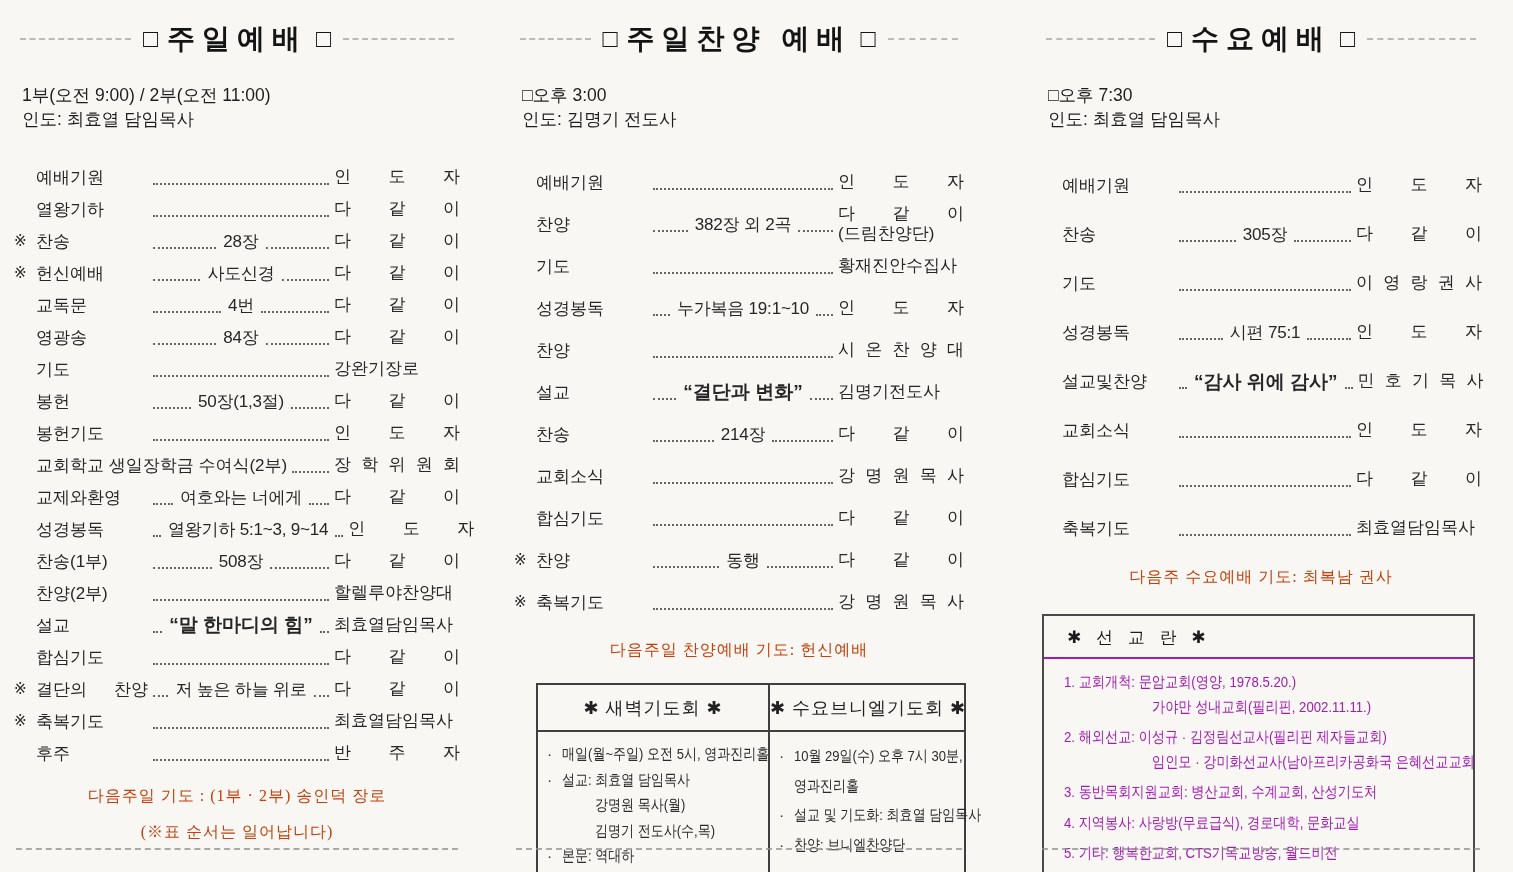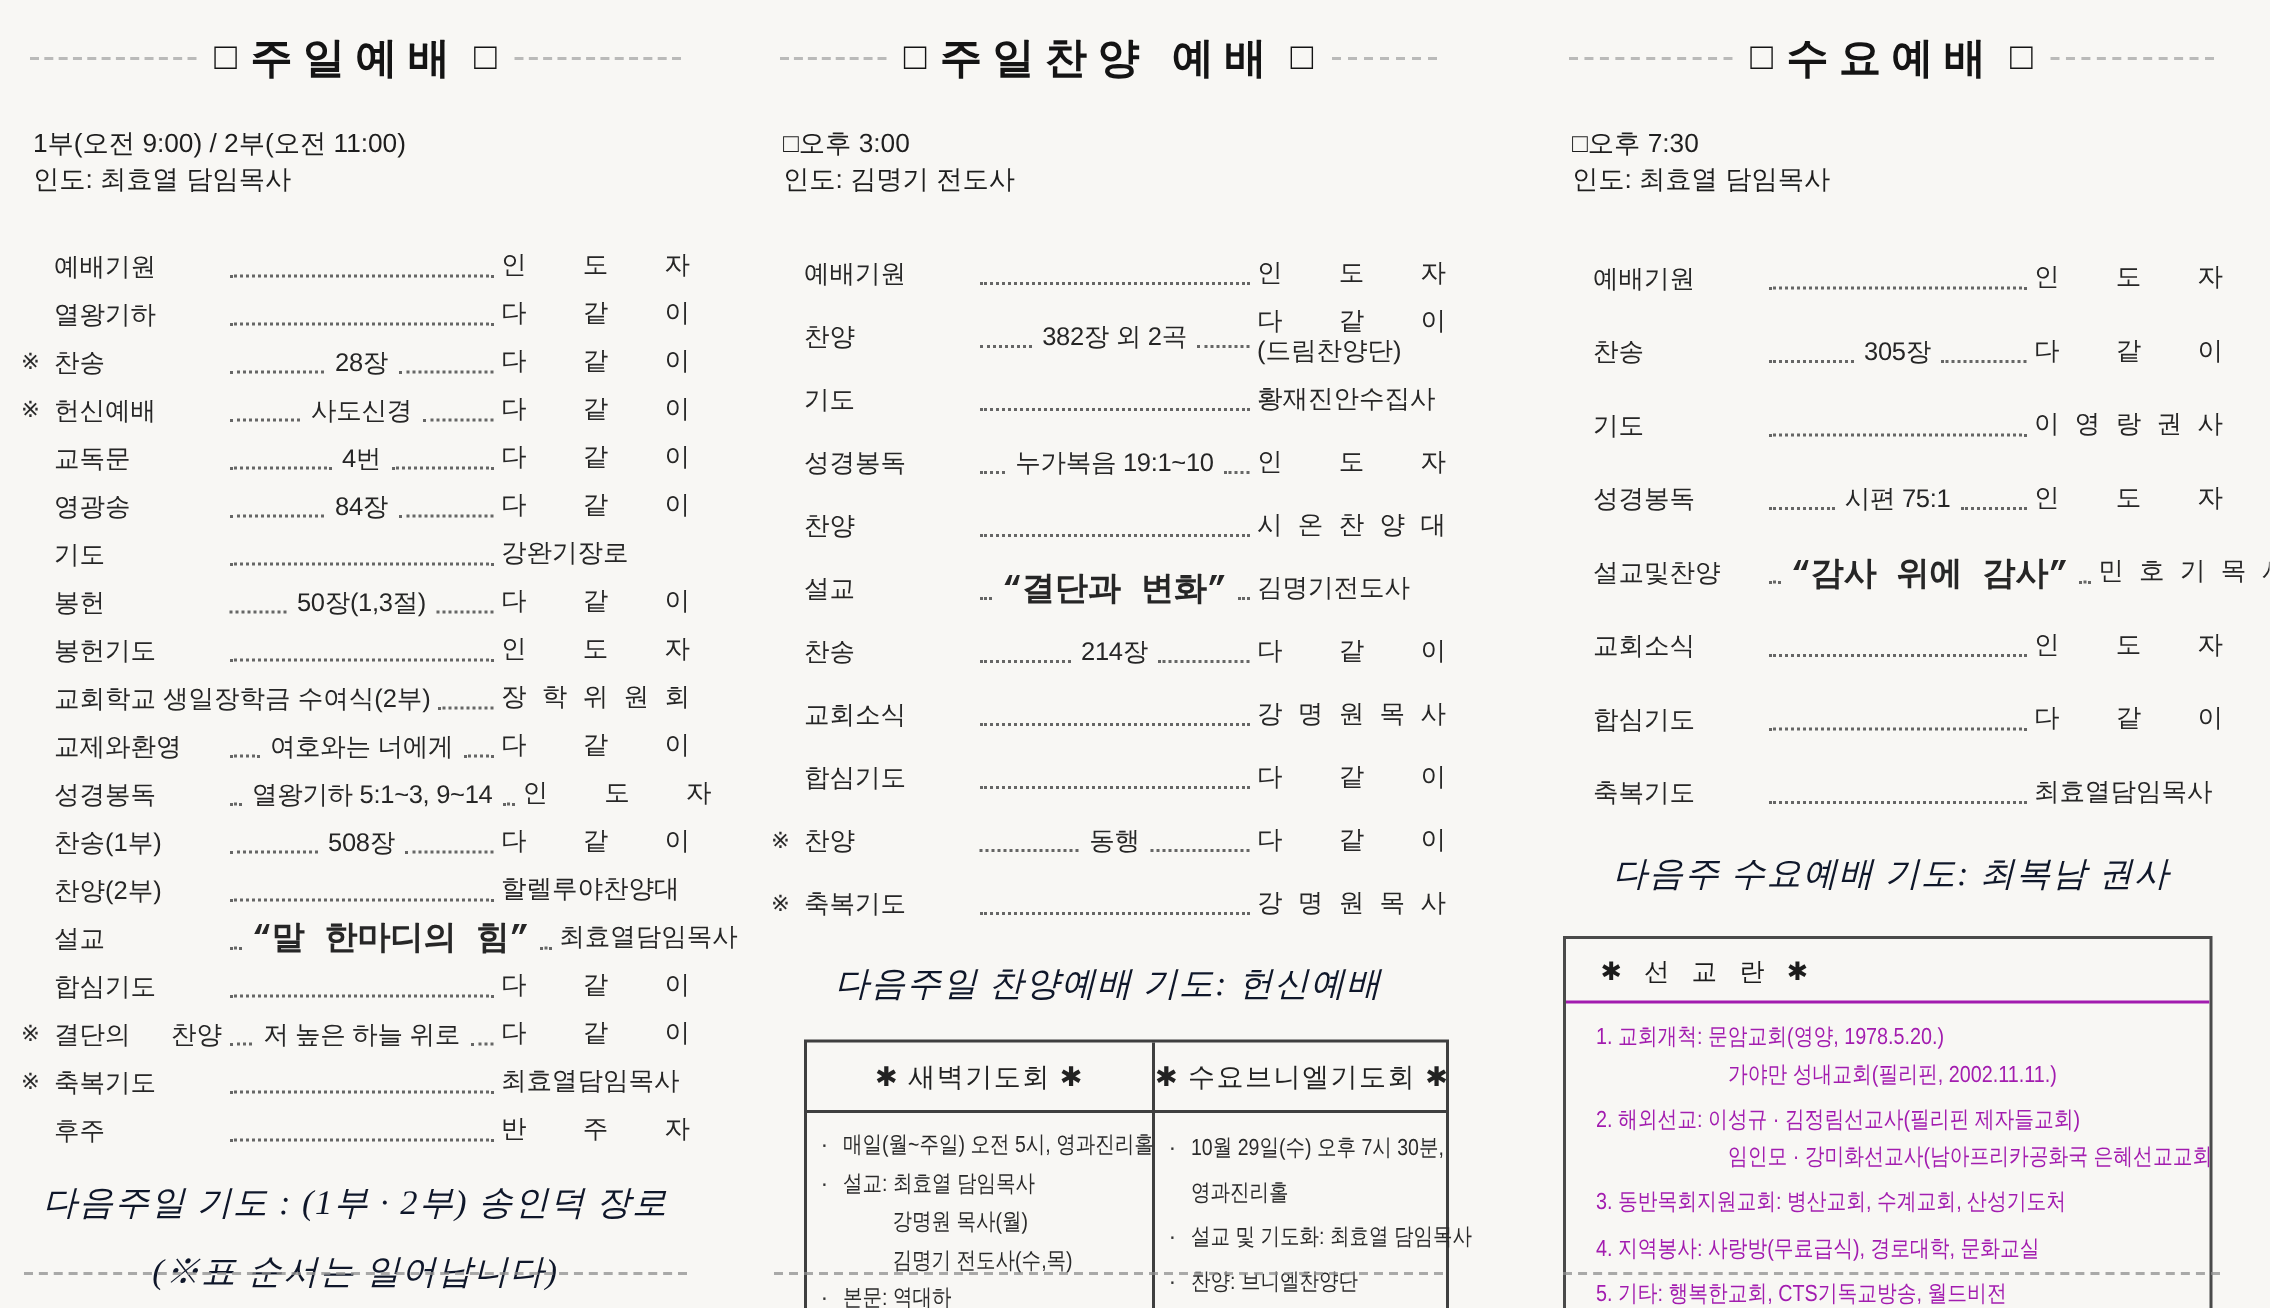--- a/index.html
+++ b/index.html
@@ -27,26 +27,26 @@
   
   .rows{margin-top:30px;}
   .row{display:flex;align-items:center;font-size:17px;color:#262626;}
   #p1 .row{height:32px;}
   #p2 .row{height:42px;}
   #p3 .row{height:49px;}
   .pre{width:22px;font-size:15px;flex:none;color:#2a2a2a;}
   .lab{min-width:112px;flex:none;white-space:nowrap;text-align:justify;text-align-last:justify;}
   .dots{flex:1 1 0;min-width:8px;height:13px;border-bottom:2px dotted #4d4d4d;margin:0 5px;opacity:.85;}
   .ctr{flex:none;white-space:nowrap;padding:0 2px;letter-spacing:-0.2px;}
-  .ctr.em{font-family:Liberation Mono, monospace;font-weight:700;font-size:22px;letter-spacing:0;}
+  .ctr.em{font-family:Liberation Sans, sans-serif;font-weight:700;font-size:19px;letter-spacing:0;}
   .rt{flex:none;width:126px;white-space:nowrap;}
   .rt span{display:block;text-align:justify;text-align-last:justify;line-height:1.2;}
 
   
-  .pfoot{text-align:center;font-family:"Liberation Serif","DejaVu Serif",serif;font-size:23px;color:#0f172a;letter-spacing:1px;white-space:nowrap;font-style:italic;}
+  .pfoot{text-align:center;font-family:"Liberation Serif","DejaVu Serif",serif;font-size:16px;color:#c2410c;letter-spacing:1px;white-space:nowrap;}
   .pfoot1{margin-top:17px;}
   .pfoot2{margin-top:15px;}
   #p3 .pfoot1{margin-top:14px;}
 
   
   .ptable{margin:22px 0 0 22px;width:426px;border:2px solid #3f3f3f;}
   .thead{display:grid;grid-template-columns:232px 1fr;border-bottom:2px solid #3f3f3f;}
   .th{padding:11px 0 10px;text-align:center;font-size:18px;color:#222;letter-spacing:1px;white-space:nowrap;}
   .th.left{border-right:2px solid #3f3f3f;}
   .tbody{display:grid;grid-template-columns:232px 1fr;}

